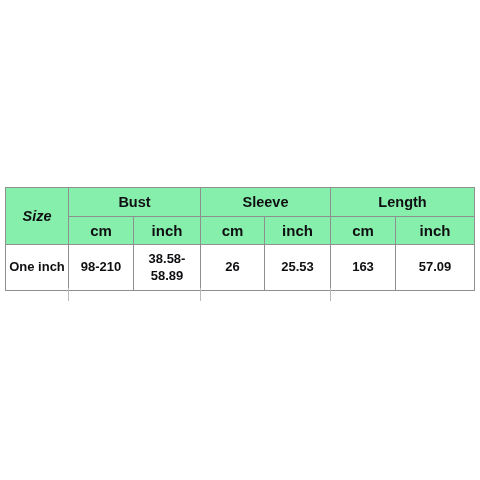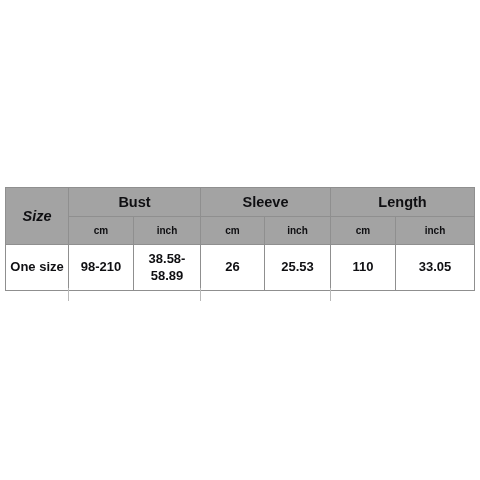--- a/index.html
+++ b/index.html
@@ -48,33 +48,33 @@
     text-align: center;
     vertical-align: middle;
     font-weight: bold;
     color: #0f0f12;
     padding: 0;
     line-height: 1.30;
   }
 
   
   table.size-chart th {
-    background: #a3a3a3;
+    background: #86efac;
   }
 
   
   tr.group-row th {
     height: 28px;
     font-size: 14.5px;
   }
 
   
   tr.unit-row th {
     height: 27px;
-    font-size: 10px;
+    font-size: 15px;
   }
 
   
   th.size-head {
     font-size: 13.5px;
     font-style: italic;
   }
 
   
   tr.data-row td {
@@ -144,27 +144,27 @@
           <th>inch</th>
           <th>cm</th>
           <th>inch</th>
           <th>cm</th>
           <th>inch</th>
         </tr>
       </thead>
 
       <tbody>
         <tr class="data-row">
-          <td class="size-value">One size</td>
+          <td class="size-value">One inch</td>
           <td>98-210</td>
           <td class="wrap-value">38.58-58.89</td>
           <td>26</td>
           <td>25.53</td>
-          <td>110</td>
-          <td>33.05</td>
+          <td>163</td>
+          <td>57.09</td>
         </tr>
       </tbody>
     </table>
 
     <div class="group-tick tick-a"></div>
     <div class="group-tick tick-b"></div>
     <div class="group-tick tick-c"></div>
 
   </div>
 </div>

